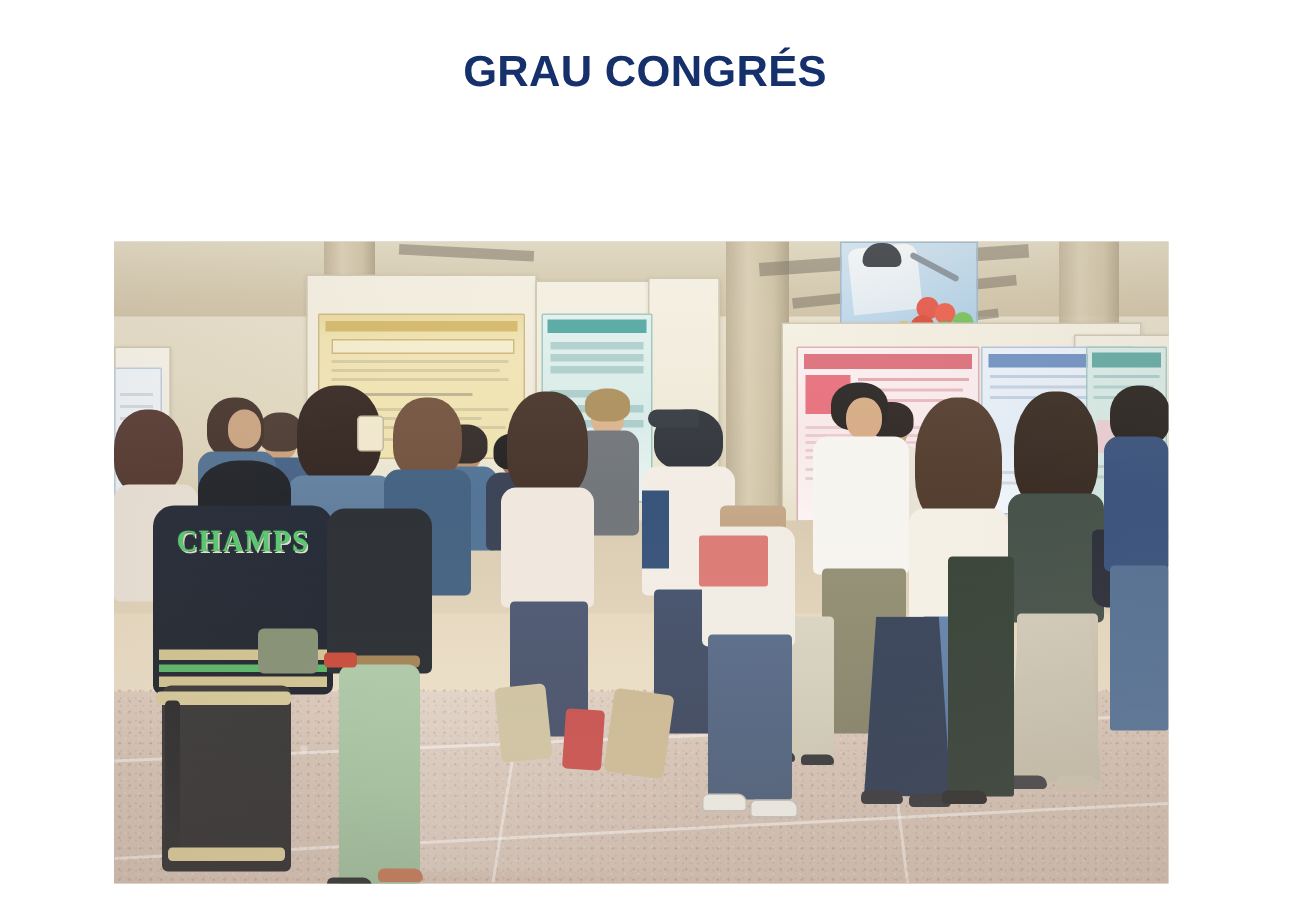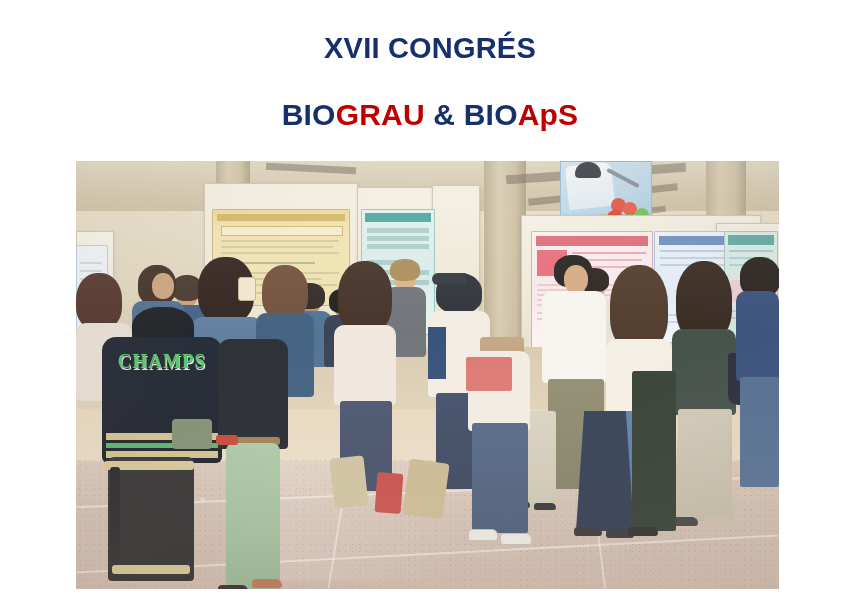--- a/index.html
+++ b/index.html
@@ -376,24 +376,21 @@
     background: linear-gradient(180deg, rgba(255,250,235,.16) 0%, rgba(255,248,235,.06) 40%, rgba(255,245,235,.14) 100%);
     pointer-events: none;
   }
 </style>
 </head>
 <body>
 
 <div class="slide">
 
   <div class="title-block">
-    <div class="title-main">XVII CONGRÉS</div>
-    <div class="title-sub">
-      <span class="nv">BIO</span><span class="rd">GRAU</span><span class="nv"> &amp; BIO</span><span class="rd">ApS</span>
-    </div>
+    <div class="title-main">GRAU CONGRÉS</div>
   </div>
 
   <div class="photo-frame">
     <div class="photo">
 
       <div class="bg-ceiling"></div>
       <div class="bg-wall"></div>
       <div class="bg-column col-a"></div>
       <div class="bg-column col-b"></div>
       <div class="bg-column col-c"></div>

